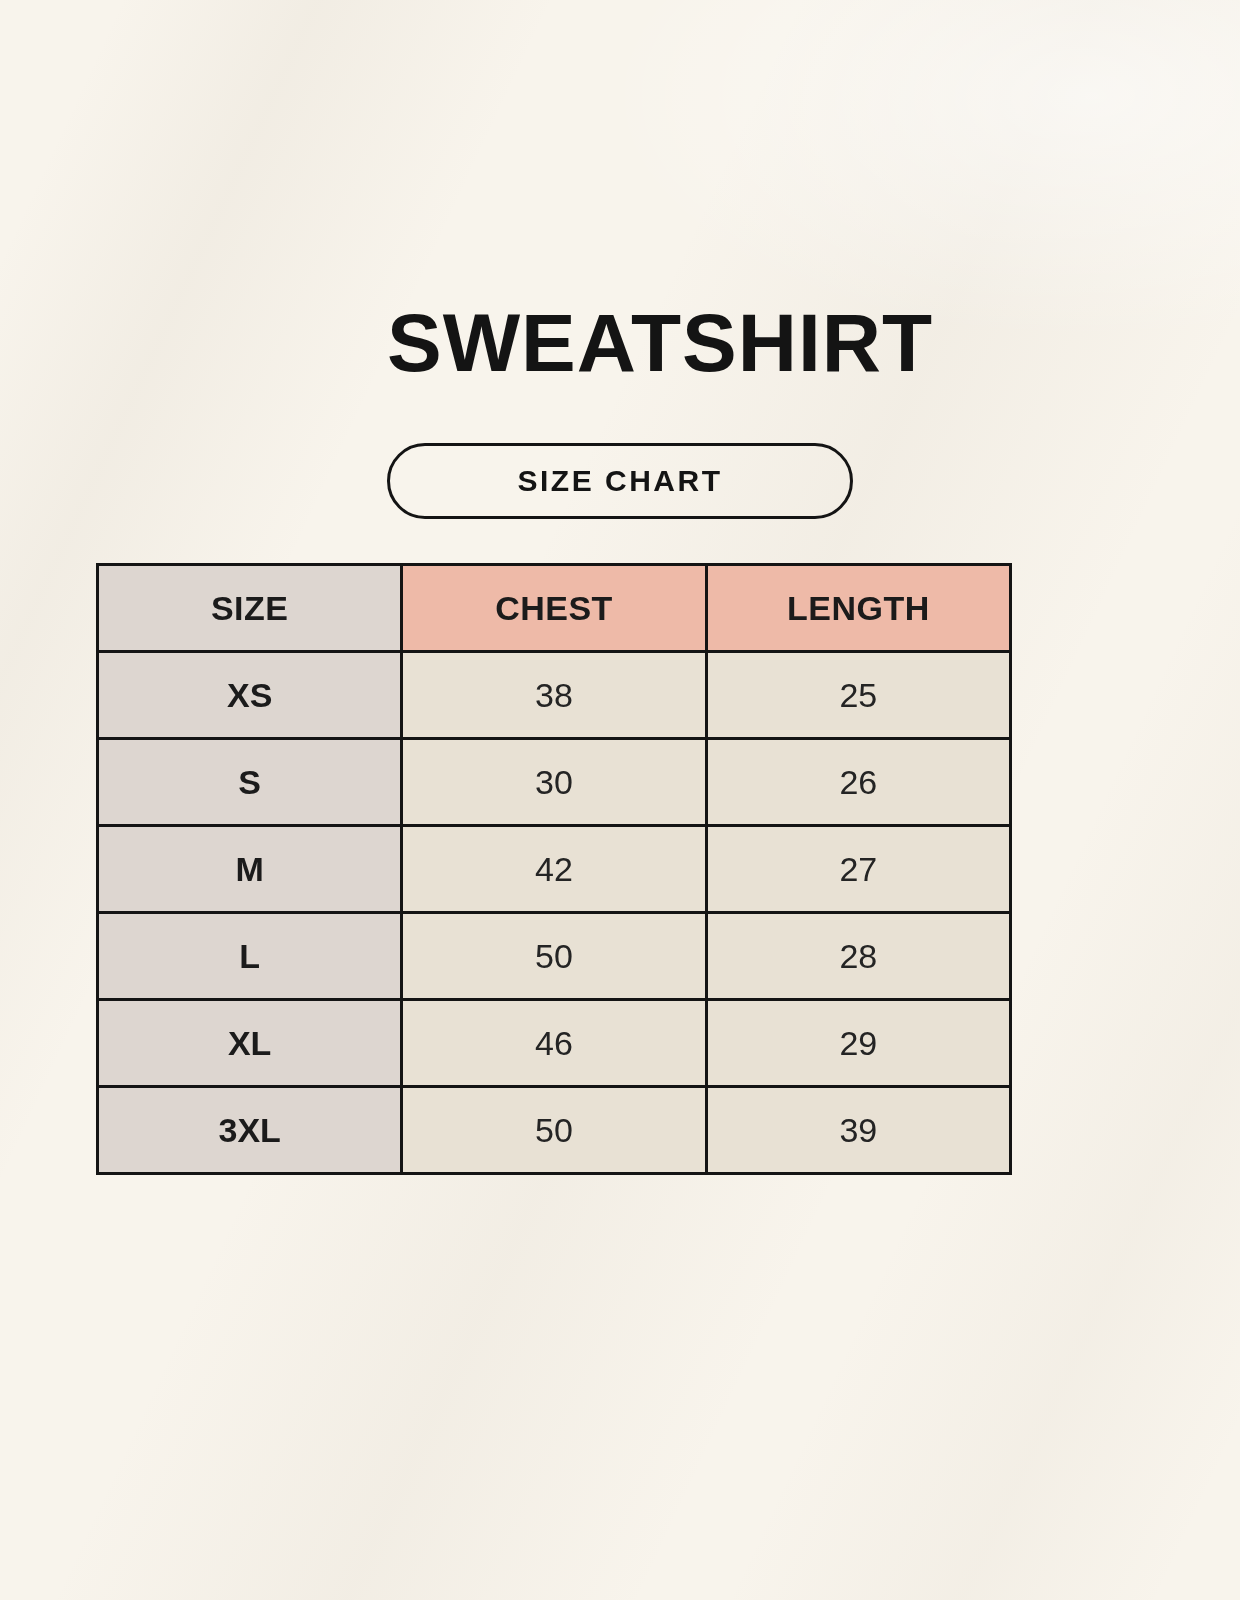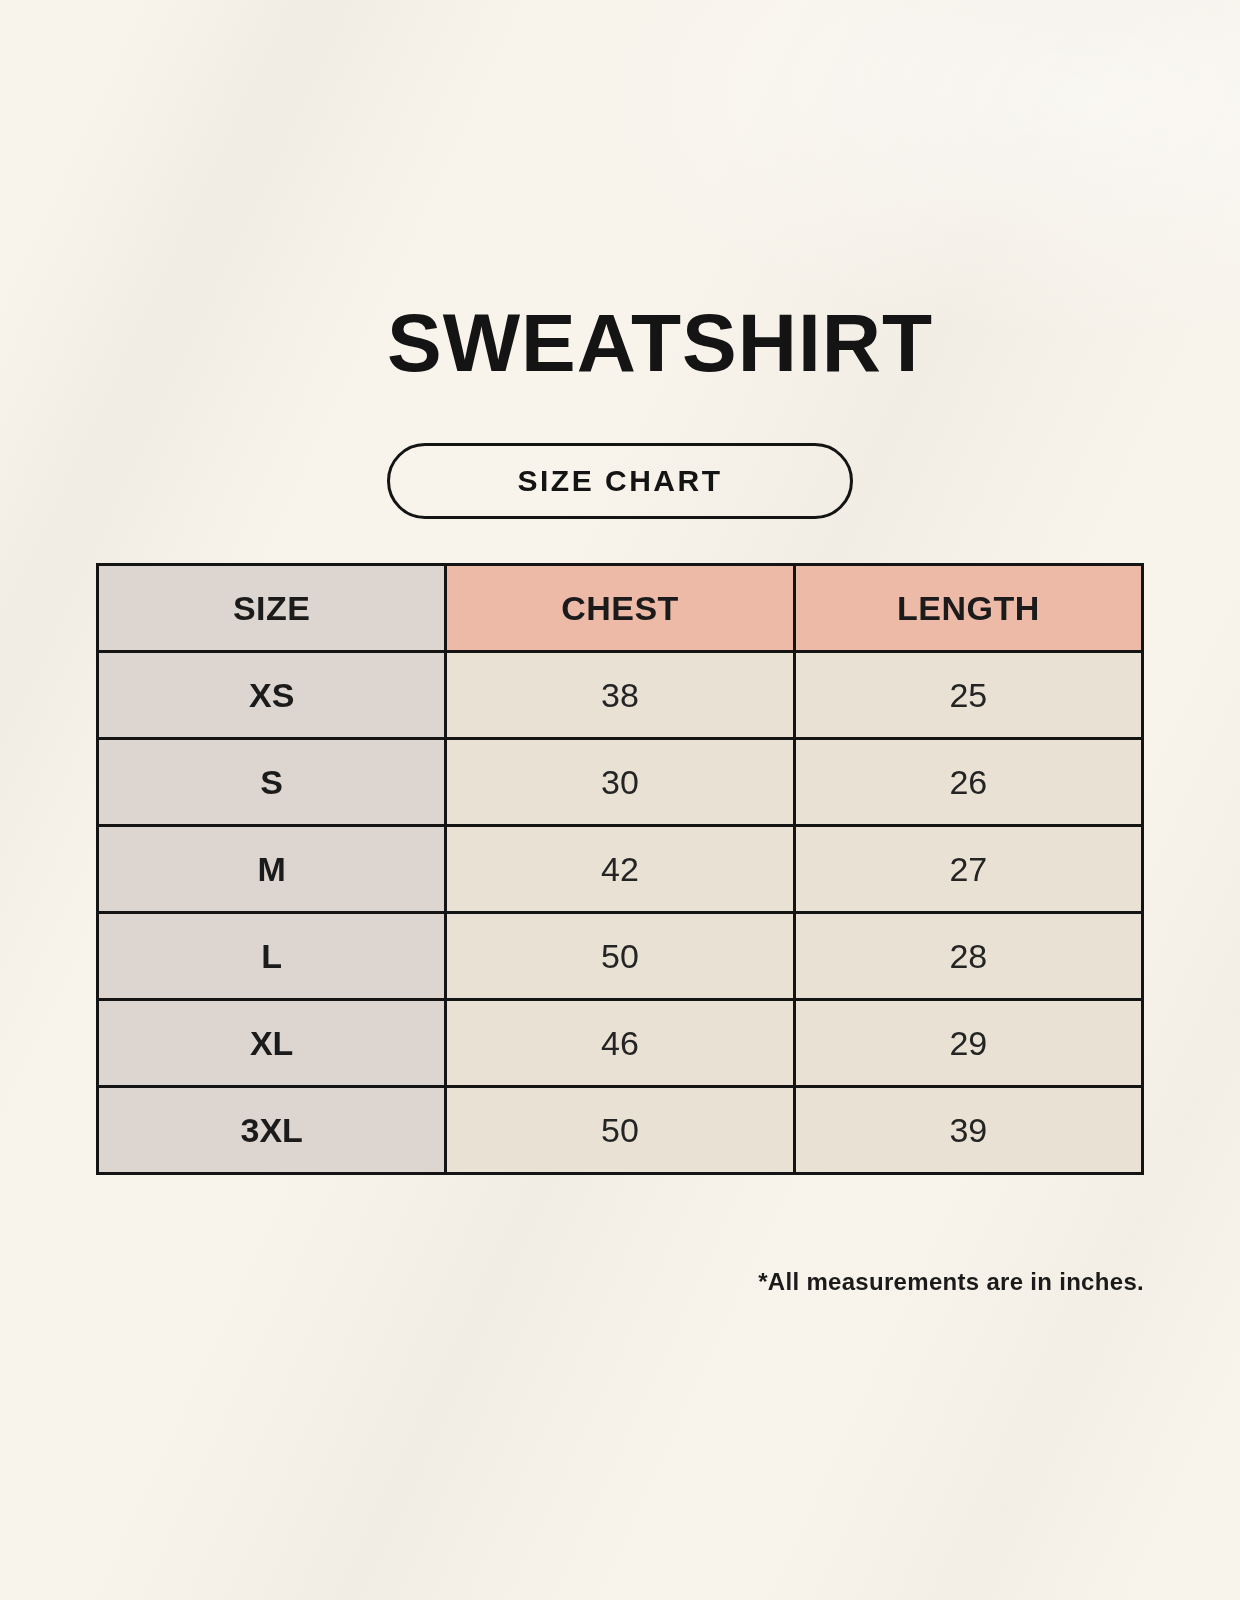--- a/index.html
+++ b/index.html
@@ -56,21 +56,21 @@
     font-size: 30px;
     font-weight: 700;
     letter-spacing: 2.5px;
     color: #141414;
     cursor: pointer;
   }
   .table-wrap {
     position: absolute;
     top: 563px;
     left: 96px;
-    width: 1048px;
+    width: 916px;
   }
   table.size-table {
     width: 100%;
     border-collapse: collapse;
     table-layout: fixed;
     border: 3px solid #141414;
   }
   .size-table th,
   .size-table td {
     border: 3px solid #141414;
@@ -154,15 +154,14 @@
         </tr>
         <tr>
           <td class="cell-gray size-col">3XL</td>
           <td class="cell-cream value-col">50</td>
           <td class="cell-cream value-col">39</td>
         </tr>
       </tbody>
     </table>
   </div>
 
-  <div class="footnote">*All measurements are in inches.</div>
 
 </div>
 
 </body></html>

